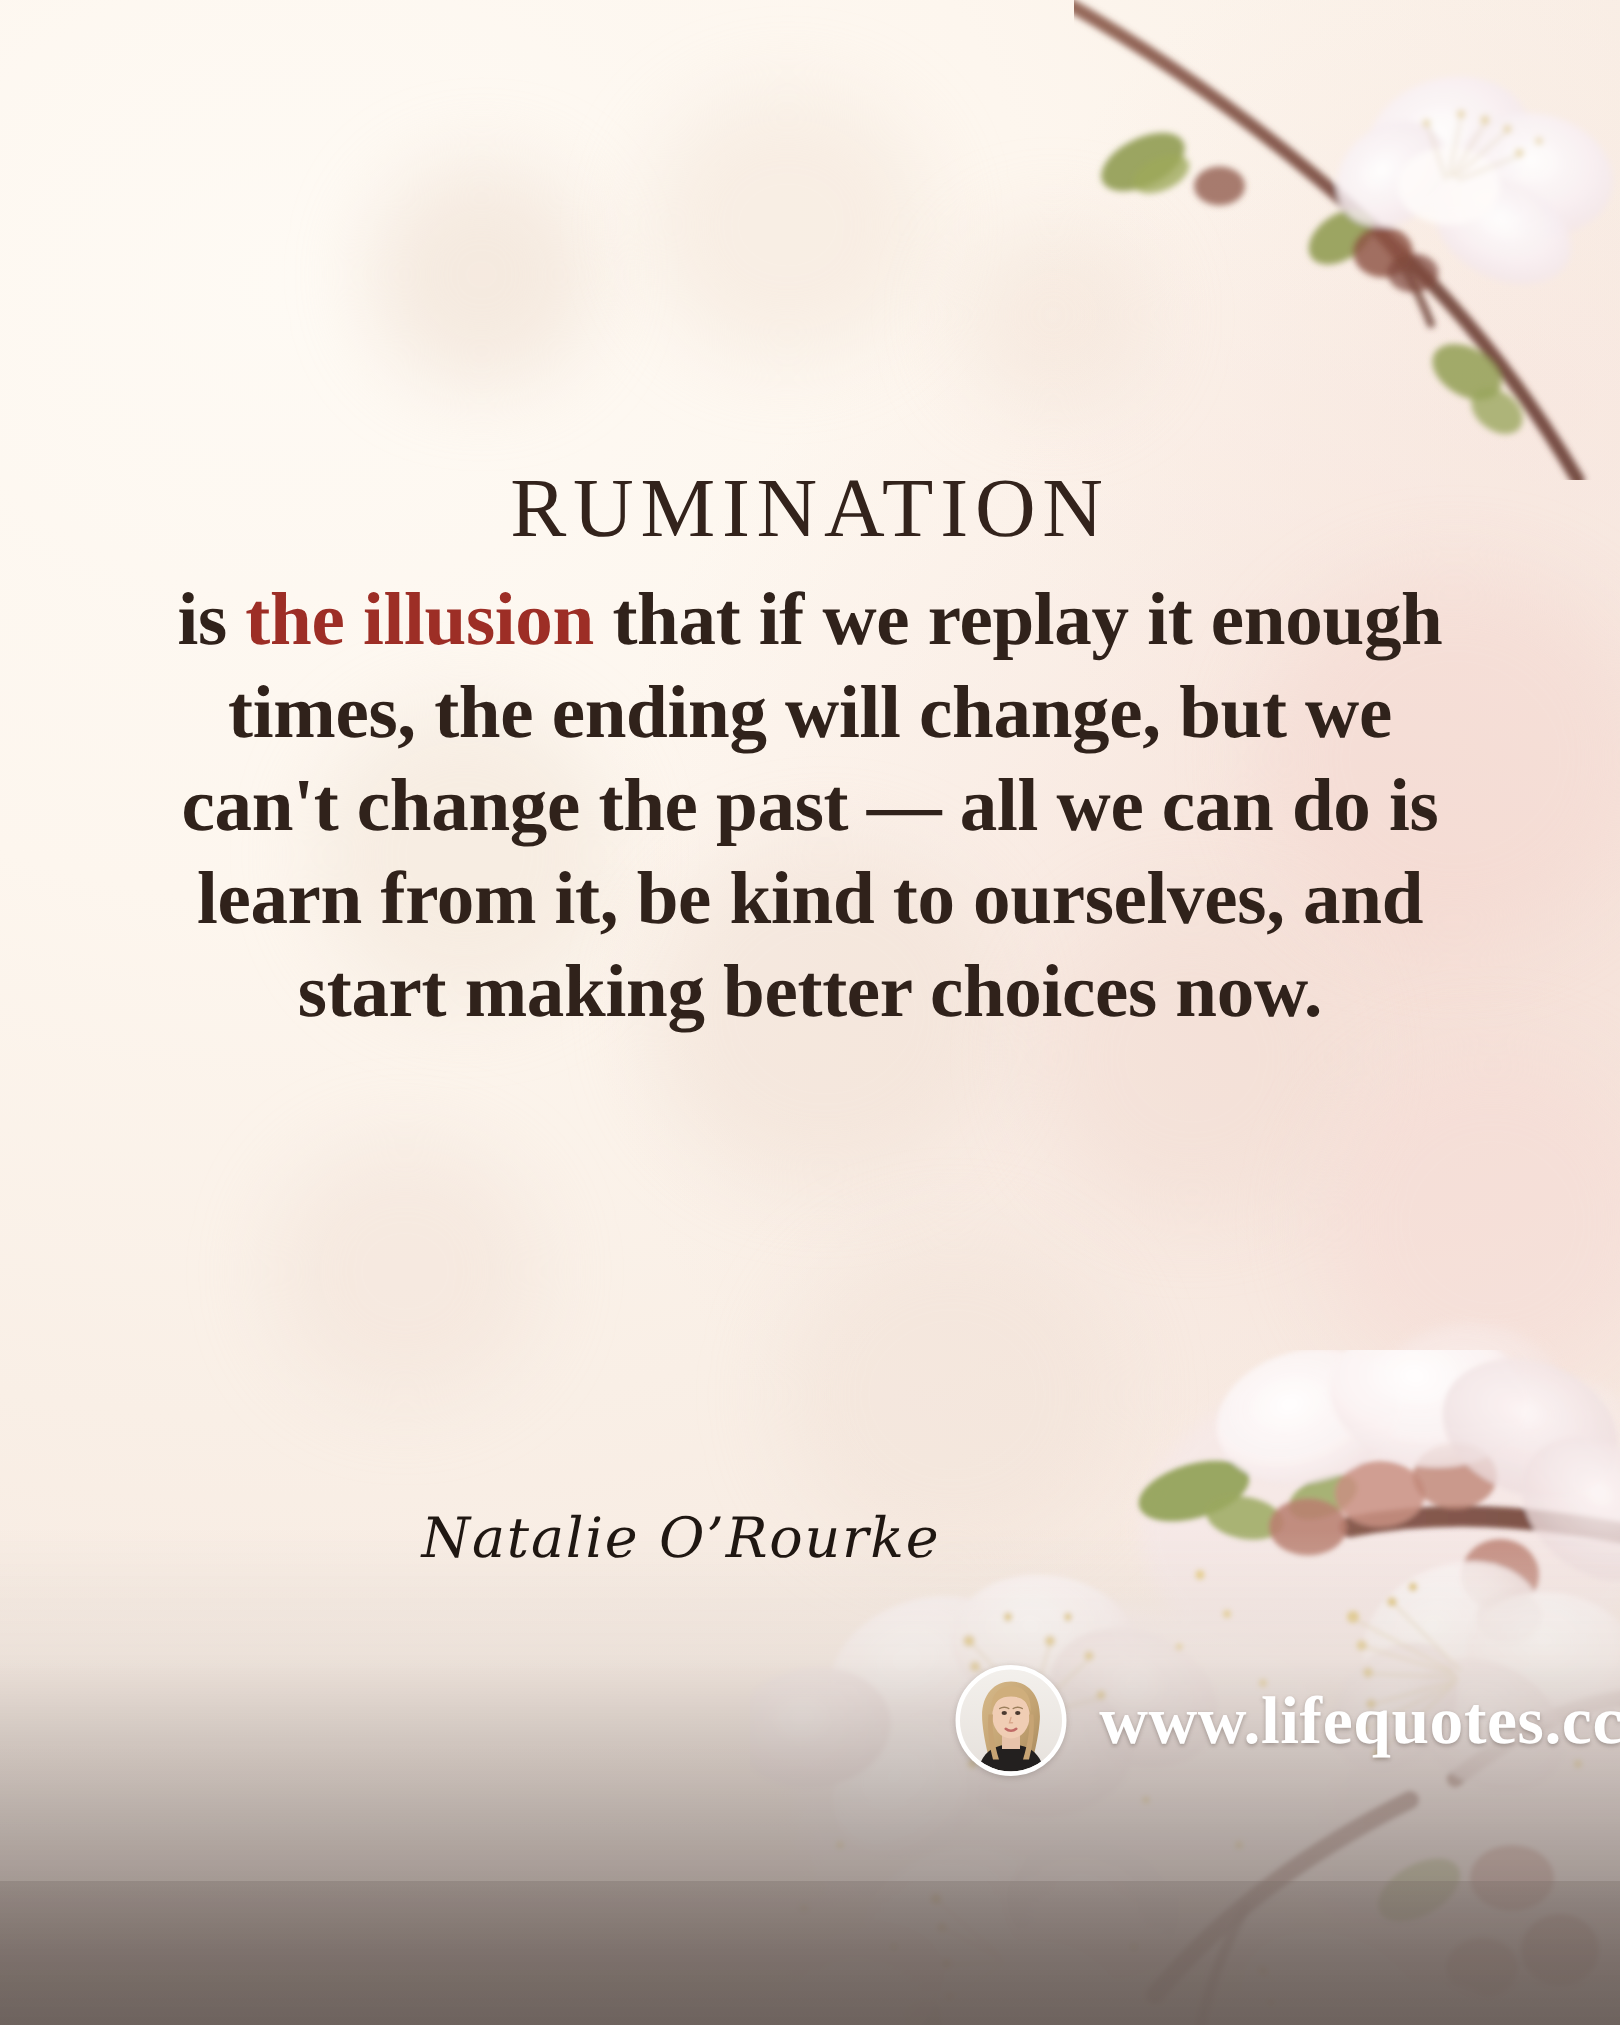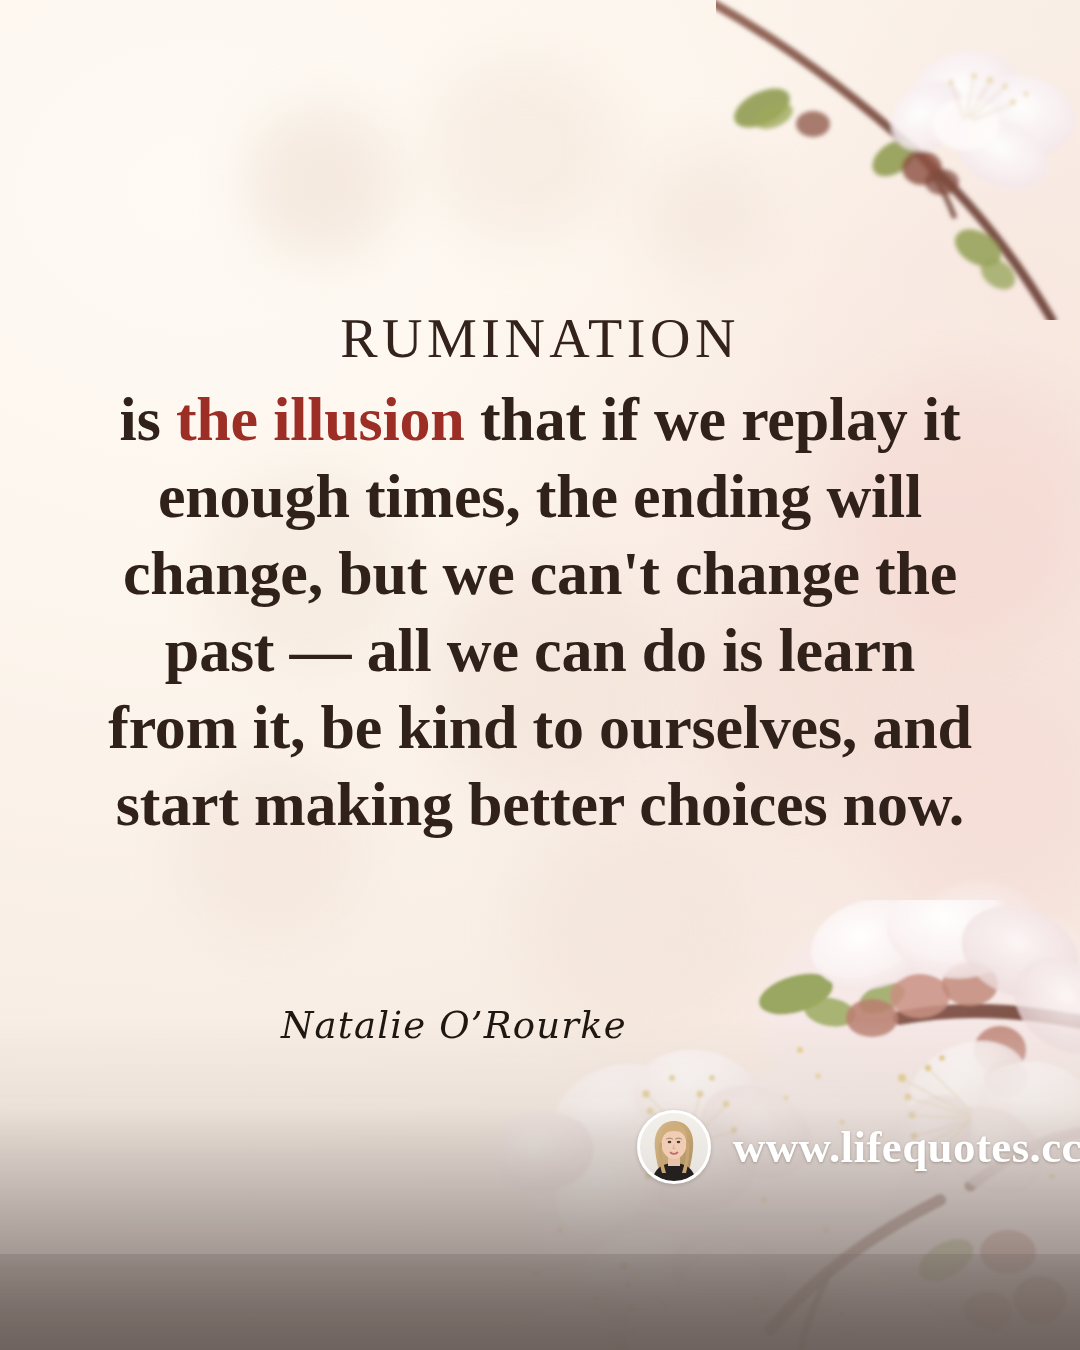--- a/index.html
+++ b/index.html
@@ -76,21 +76,21 @@
   #quote-title {
     font-size: 56px;
     line-height: 1.06;
     letter-spacing: 4.5px;
     color: #33231c;
     font-weight: 400;
     margin: 0 0 12px 0;
     text-rendering: geometricPrecision;
   }
   #quote-body {
-    font-size: 62px;
+    font-size: 50px;
     line-height: 1.24;
     font-weight: 700;
     color: #30221b;
     margin: 0;
     letter-spacing: -0.2px;
   }
   #quote-accent { color: #9d2e26; }
 
   #author {
     position: absolute;

